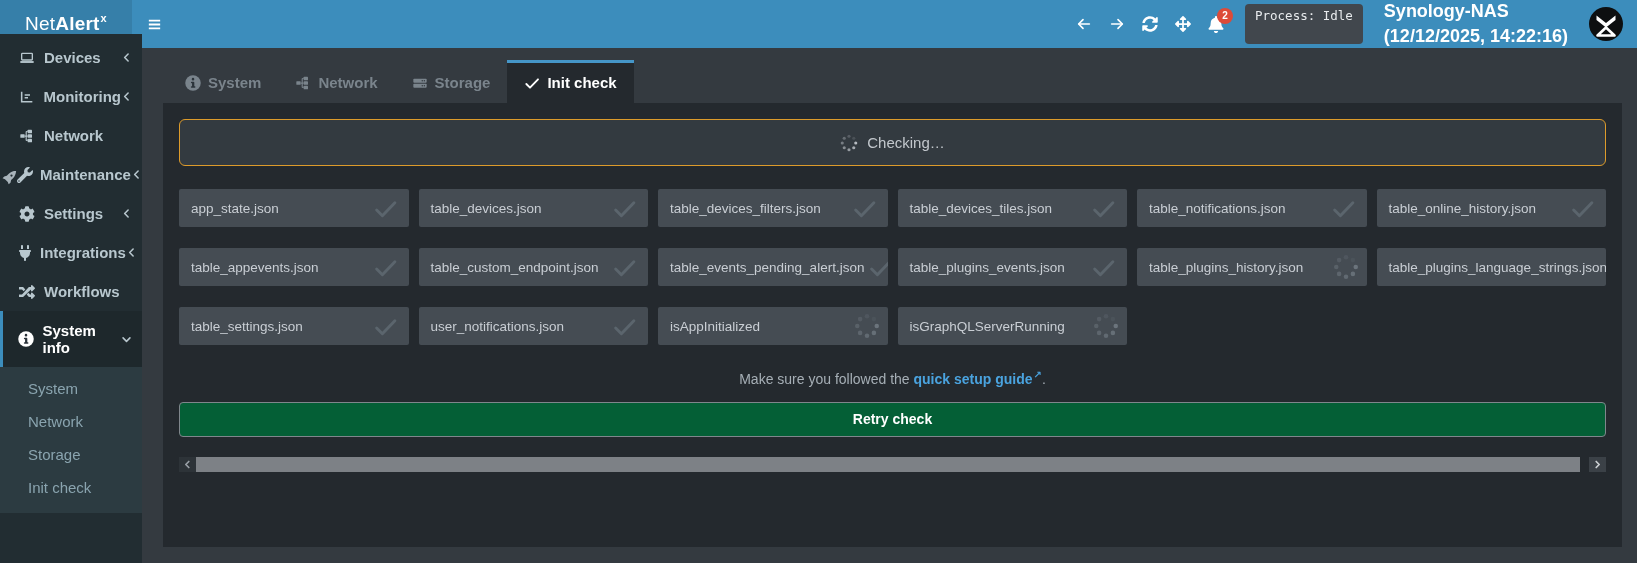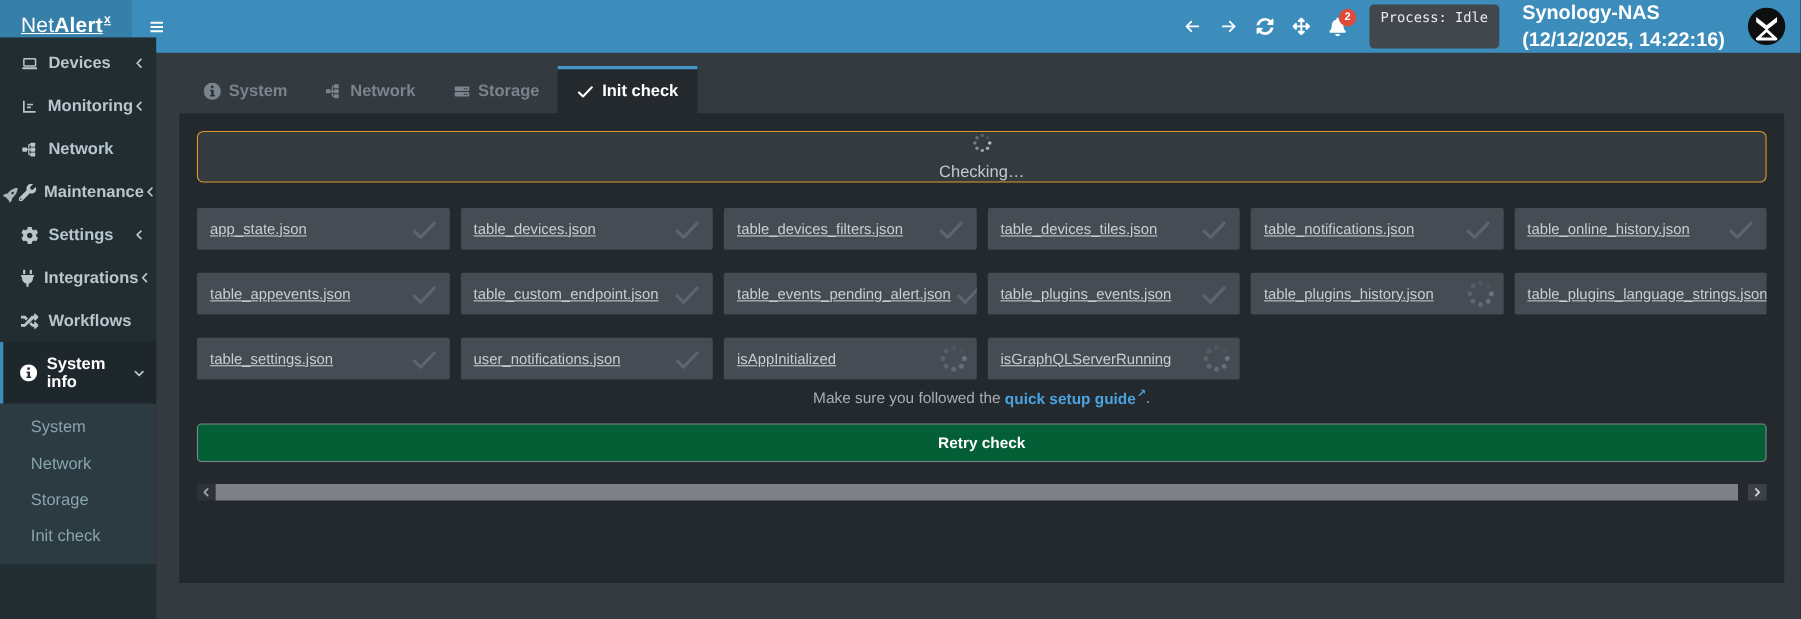--- a/index.html
+++ b/index.html
@@ -6,21 +6,21 @@
   html,body { width:1637px; height:563px; }
   body {
     font-family:"Liberation Sans","DejaVu Sans",sans-serif;
     background:#343a40; overflow:hidden; position:relative;
     color:#c2c7d0;
   }
   svg { display:block; }
 
   
   .header { display:flex; height:48px; background:#3c8dbc; align-items:stretch; }
-  .logo { width:120px; background:#367fa9; color:#fff; display:flex; align-items:center; justify-content:center; font-size:19px; letter-spacing:.2px; cursor:pointer;text-decoration:underline; }
+  .logo { width:132px; background:#367fa9; color:#fff; display:flex; align-items:center; justify-content:center; font-size:19px; letter-spacing:.2px; cursor:pointer; }
   .logo .b { font-weight:700; }
   .logo .sup { font-size:11px; position:relative; top:-6px; margin-left:1px; font-weight:700; }
   .hamburger { width:44px; display:flex; align-items:center; justify-content:center; color:#fff; cursor:pointer; }
   .hamburger svg { width:17px; height:17px; }
   .header-right { margin-left:auto; display:flex; align-items:center; gap:17px; padding-right:13px; color:#fff; }
   .hicon { cursor:pointer; color:#fff; }
   .hicon svg { width:16px; height:16px; }
   .bell-wrap { position:relative; cursor:pointer; }
   .bell-wrap svg { width:16px; height:17px; }
   .notif-badge { position:absolute; top:-8px; right:-9px; width:16px; height:16px; border-radius:50%; background:#dd4b39; color:#fff; font-size:10px; font-weight:700; display:flex; align-items:center; justify-content:center; }
@@ -47,25 +47,25 @@
 
   
   .content { margin-left:142px; }
   .tabs-row { display:flex; padding:12px 0 0 26px; }
   .tab { display:flex; align-items:center; gap:7px; padding:11px 17px 12px; font-size:15px; font-weight:600; color:#7a848c; cursor:pointer; border-top:3px solid transparent; }
   .tab svg { width:16px; height:16px; }
   .tab.active { background:#24292e; border-top-color:#4596c8; color:#fff; }
 
   .panel { margin:0 15px 0 21px; background:#24292e; padding:16px 16px 75px; }
 
-  .checking-box { border:1px solid #dd9b2b; border-radius:6px; background:#333a40; height:47px; display:flex; align-items:center; justify-content:center; gap:9px; color:#c3c8cd; font-size:15px; margin-bottom:23px;flex-direction:column; }
+  .checking-box { border:1px solid #dd9b2b; border-radius:6px; background:#333a40; height:47px; display:flex; align-items:center; justify-content:center; gap:9px; color:#c3c8cd; font-size:15px; margin-bottom:23px; }
   .checking-box .spin-sm { width:18px; height:18px; color:#b7bcc1; }
   .checking-box .spin-sm svg { width:18px; height:18px; }
 
-  .checks-grid { display:grid; grid-template-columns:repeat(6,1fr); gap:21px 10px; margin-bottom:8px;text-decoration:underline; }
+  .checks-grid { display:grid; grid-template-columns:repeat(6,1fr); gap:21px 10px; margin-bottom:24px; }
   .check-card { display:flex; align-items:center; justify-content:space-between; height:38px; background:#454c53; border-radius:2px; padding:0 8px 0 12px; overflow:hidden; }
   .check-label { font-size:13.5px; color:#c9ced4; white-space:nowrap; }
   .check-status { flex-shrink:0; margin-left:1px; }
   .check-status.ok { width:31px; height:25px; color:#5b656d; }
   .check-status.pending { width:26px; height:26px; color:#6b747c; }
   .check-status svg { width:100%; height:100%; }
 
   .spin { animation: rot 1.2s steps(8,end) infinite; transform-origin:50% 50%; }
   @keyframes rot { to { transform:rotate(360deg); } }
 

